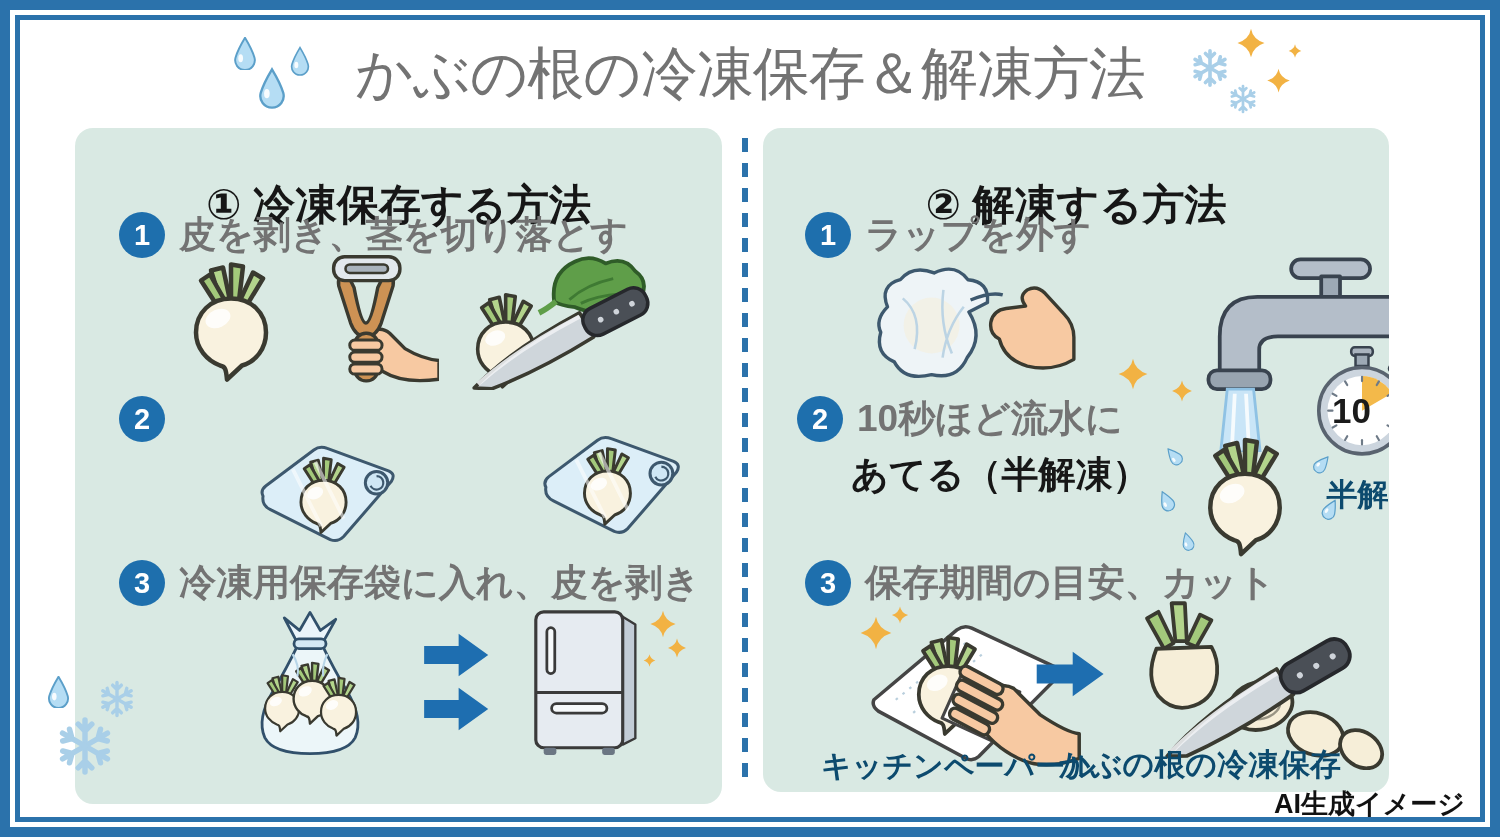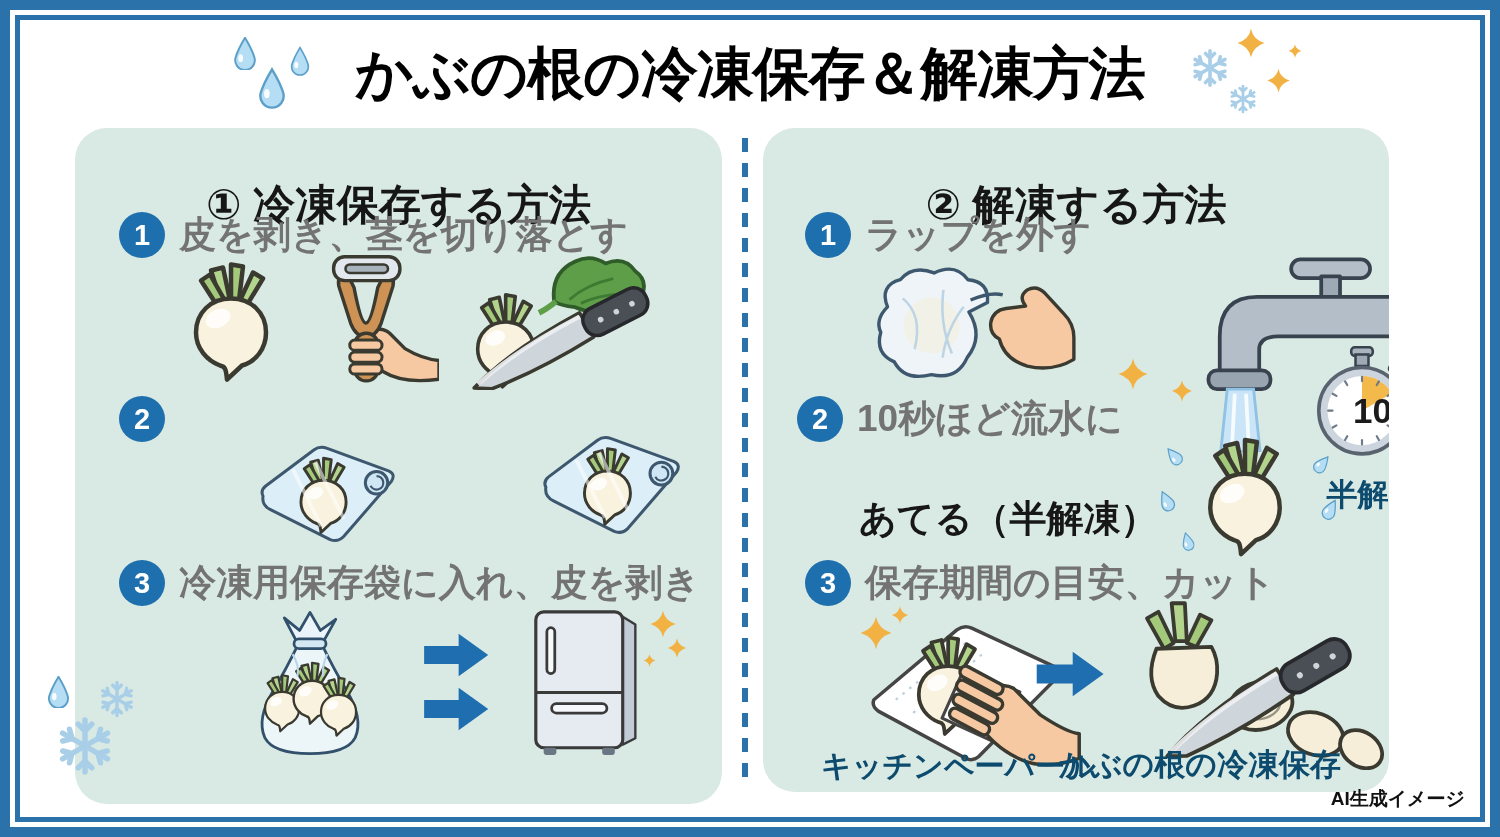--- a/index.html
+++ b/index.html
@@ -1,32 +1,32 @@
 <!DOCTYPE html>
 <html><head>
 <meta charset="utf-8">
 <style>
   html,body{margin:0;padding:0;background:#ffffff;}
   body{font-family:"Liberation Sans","DejaVu Sans",sans-serif;color:#171717;}
   .stage{position:relative;width:1500px;height:837px;background:#ffffff;overflow:hidden;}
   .frame-outer{position:absolute;inset:0;border:10px solid #2b72ab;pointer-events:none;z-index:40;}
   .frame-inner{position:absolute;left:15px;top:15px;right:15px;bottom:15px;border:5px solid #2b72ab;pointer-events:none;z-index:40;}
   .abs{position:absolute;}
-  .title{left:150px;top:36px;width:1200px;text-align:center;font-size:57px;font-weight:700;letter-spacing:-1px;color:#000000;white-space:nowrap;}
-  .panel{position:absolute;background:#d9e9e3;border-radius:32px;overflow:hidden;}
+  .title{left:150px;top:36px;width:1200px;text-align:center;font-size:57px;font-weight:400;letter-spacing:-1px;color:#737373;white-space:nowrap;}
+  .panel{position:absolute;background:#d9e9e3;border-radius:18px;overflow:hidden;}
   .panel-freeze{left:75px;top:128px;width:647px;height:676px;}
   .panel-thaw{left:763px;top:128px;width:626px;height:664px;}
   .panel-header{position:absolute;top:14px;left:0;width:100%;text-align:center;font-size:42px;font-weight:900;color:#161616;white-space:nowrap;}
   .step{position:absolute;display:flex;align-items:center;gap:14px;}
   .num{width:46px;height:46px;border-radius:50%;background:#1e6fad;color:#ffffff;font-size:29px;font-weight:800;display:flex;align-items:center;justify-content:center;flex:0 0 auto;}
   .step-text{font-size:37px;font-weight:900;white-space:nowrap;color:#737373;}
   .line2{position:absolute;font-size:37px;font-weight:900;white-space:nowrap;color:#171717;}
   .note{position:absolute;text-align:center;font-weight:900;color:#0c4a6e;white-space:nowrap;}
-  .timer-num{position:absolute;text-align:right;font-size:35px;font-weight:800;color:#1b1b1b;}
-  .credit{position:absolute;left:1050px;top:786px;width:415px;text-align:right;font-size:19px;font-weight:900;color:#111;}
+  .timer-num{position:absolute;text-align:left;font-size:35px;font-weight:800;color:#1b1b1b;}
+  .credit{position:absolute;left:1050px;top:786px;width:415px;text-align:right;font-size:27px;font-weight:900;color:#111;}
   svg{display:block;}
 </style>
 </head>
 <body>
 
 <div class="stage">
 
   <svg width="0" height="0" style="position:absolute" aria-hidden="true">
     <defs>
       <symbol id="i-turnip" viewBox="0 0 100 125">
@@ -310,21 +310,21 @@
     </svg>
 
     <svg class="abs" style="left:400px;top:122px;" width="292" height="202">
         <use href="#i-faucet" width="292" height="202"></use>
       </svg>
 
     <div class="step" style="left:34px;top:266px;">
       <div class="num">2</div>
       <div class="step-text">10秒ほど流水に</div>
     </div>
-    <div class="line2" style="left:96px;top:322px;margin-top:44px;">あてる（半解凍）</div>
+    <div class="line2" style="left:88px;top:322px;">あてる（半解凍）</div>
 
     <svg class="abs" style="left:545px;top:216px;" width="108" height="116">
         <use href="#i-stopwatch" width="108" height="116"></use>
       </svg>
     <div class="timer-num" style="left:569px;top:261px;width:60px;height:44px;line-height:44px;">10</div>
     <div class="note" style="left:545px;top:346px;width:130px;font-size:31px;">半解凍</div>
 
     <svg class="abs" style="left:432px;top:306px;" width="100" height="124">
         <use href="#i-turnip" width="100" height="124"></use>
       </svg>

